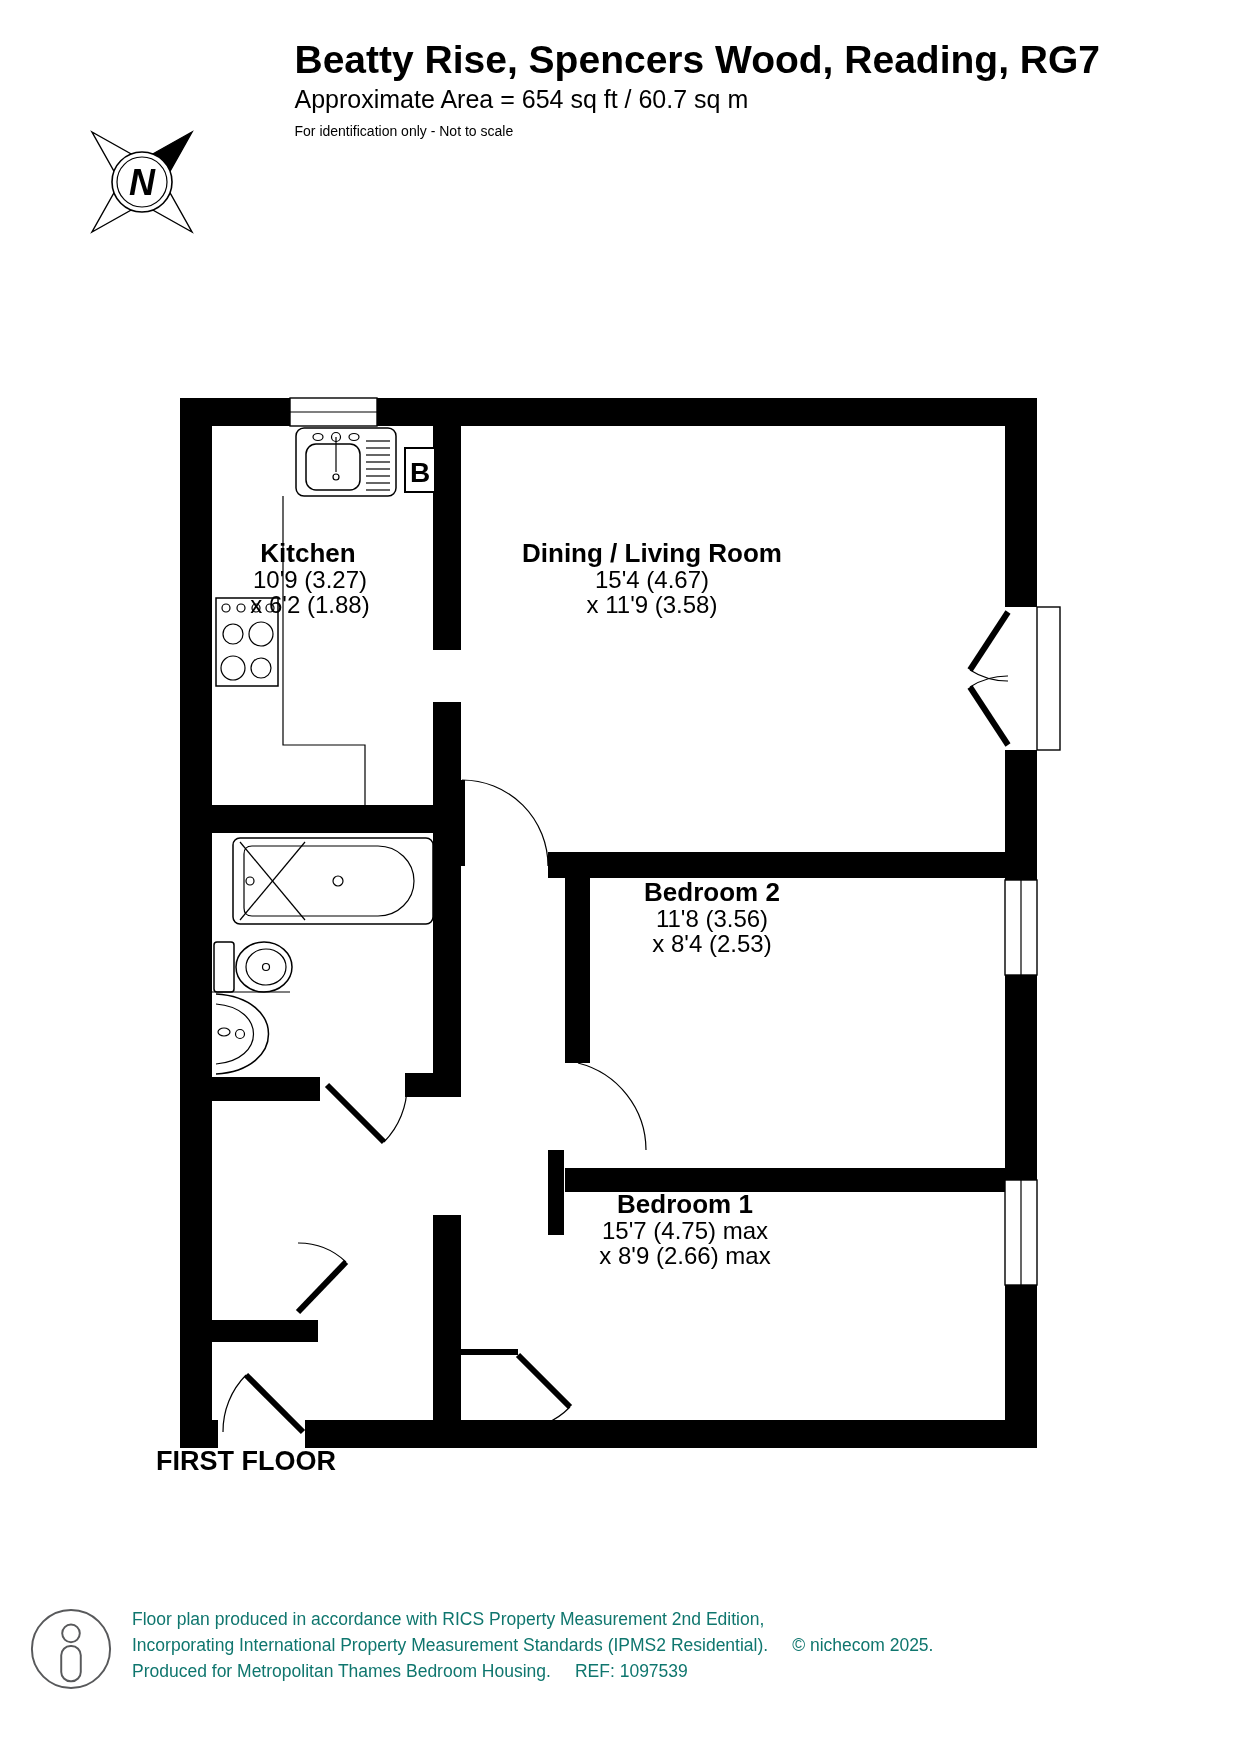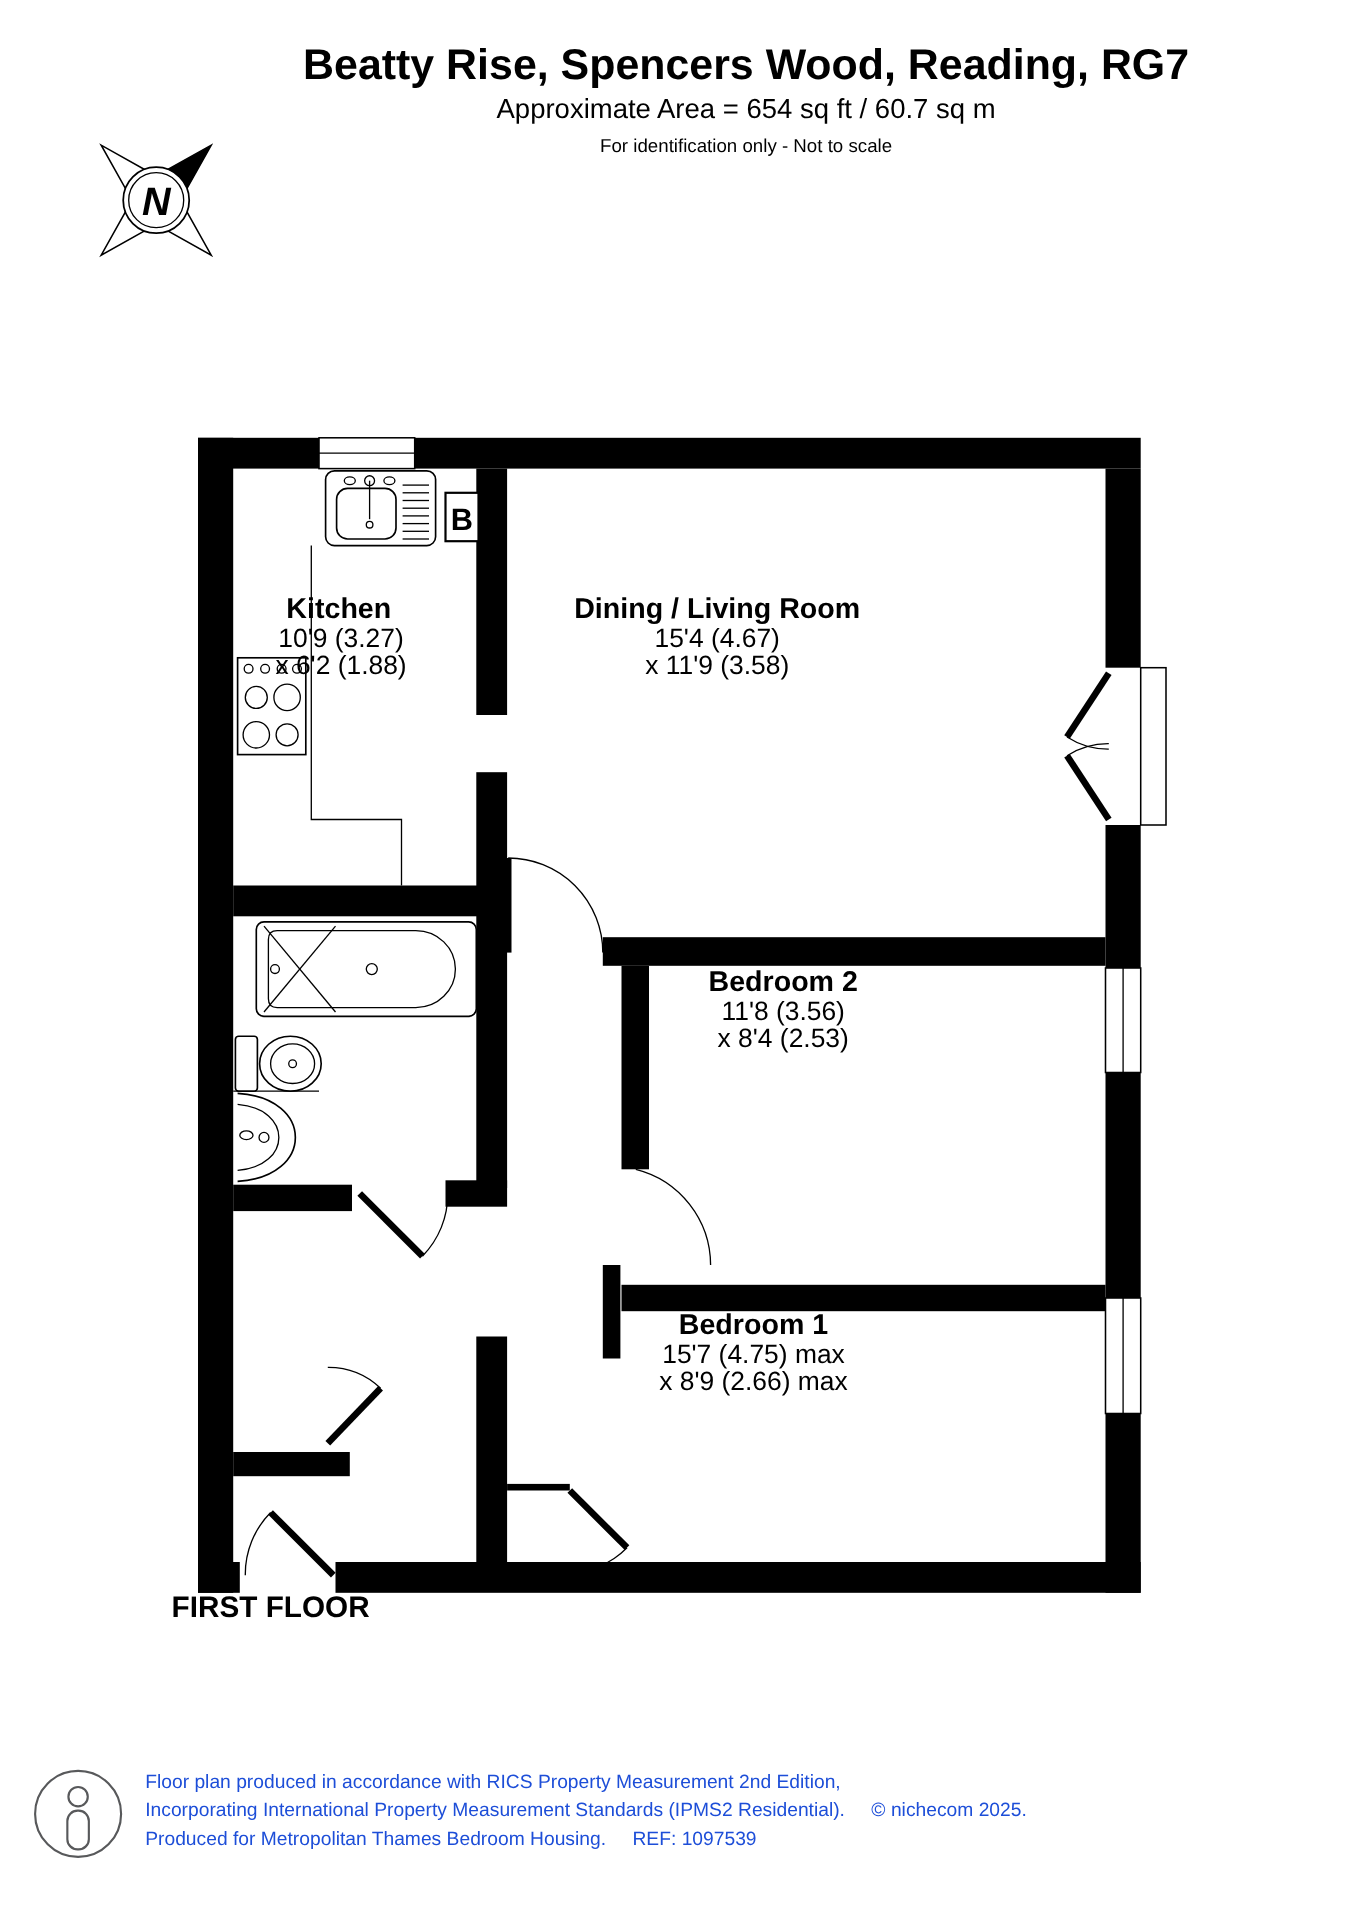--- a/index.html
+++ b/index.html
@@ -1,32 +1,32 @@
 <!DOCTYPE html>
 <html><head>
 <meta charset="utf-8">
 <style>
   html,body{margin:0;padding:0;}
   body{
     width:1241px;height:1755px;position:relative;background:#ffffff;
     font-family:"Liberation Sans",sans-serif;color:#000;overflow:hidden;
   }
-  .header{position:absolute;top:38px;right:160px;text-align:center;}
+  .header{position:absolute;top:38px;right:141px;text-align:left;}
   .title{font-size:39px;font-weight:bold;letter-spacing:0px;}
   .area-line{font-size:25px;margin-top:3px;}
-  .note-line{font-size:17px;margin-top:9px;}
+  .note-line{font-size:14px;margin-top:9px;}
   .plan-svg{position:absolute;left:0;top:0;width:1241px;height:1755px;}
   .plan-svg text{font-family:"Liberation Sans",sans-serif;fill:#000;}
   .room-name{font-size:26px;font-weight:bold;}
   .room-dim{font-size:24px;}
   .floor-label{font-size:27px;font-weight:bold;}
   .boiler-label{font-size:28px;font-weight:bold;}
   .compass-n{font-size:36px;font-weight:bold;font-style:italic;}
   .footer{position:absolute;left:28px;top:1606px;display:flex;align-items:flex-start;gap:18px;
-          color:#1d4ed8;font-size:17.5px;line-height:26px;}
+          color:#0f766e;font-size:17.5px;line-height:26px;}
   .footer .gap{margin-left:24px;}
   .wall{fill:#000;stroke:none;}
   .thin{stroke:#000;stroke-width:1.4;fill:none;}
   .fixture{stroke:#000;stroke-width:1.5;fill:#fff;}
   .leaf{stroke:#000;stroke-width:6;fill:none;}
   .arc{stroke:#000;stroke-width:1.2;fill:none;}
   .winbox{fill:#fff;stroke:#000;stroke-width:1.4;}
 </style>
 </head>
 <body>

